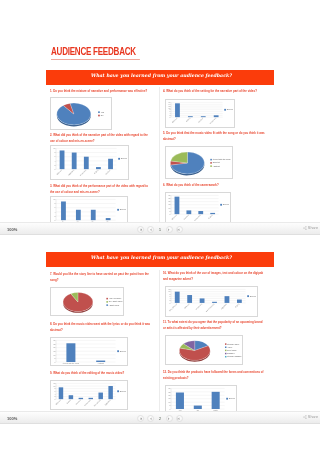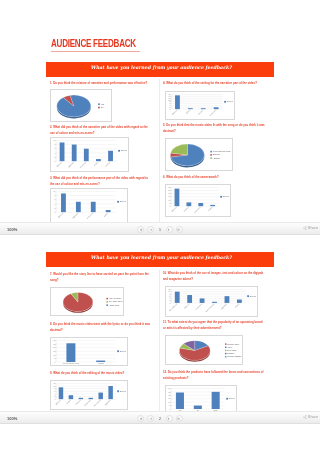--- a/index.html
+++ b/index.html
@@ -27,21 +27,21 @@
   border:0.35px solid #e2e2e2;display:flex;align-items:center;justify-content:center;}
 .pagenum{font-size:4.4px;color:#5f6b5f;min-width:6px;text-align:center;}
 .tb-right{position:absolute;right:2px;top:3.4px;display:flex;align-items:center;gap:1.2px;}
 .tb-right .lbl{font-size:3.8px;color:#9a9a9a;}
 </style>
 </head>
 <body>
 
 <div class="viewer">
 
-  <div class="page" style="top:4px;height:222px">
+  <div class="page" style="top:12px;height:222px">
     <div class="doc-title">AUDIENCE FEEDBACK</div>
     <div class="banner" style="top:58px">
       <div class="btxt">What have you learned from your audience feedback?</div>
     </div>
     <div class="col-div" style="left:114px;top:75px;height:146px"></div>
     <div id="p1L">
         <div class="qblock" style="left: 5px; top: 77px; width: 102px;">
           <div class="qtext">1. Do you think the mixture of narrative and performance was effective?</div>
           <div class="chartbox" style="left: 0px; top: 8px; width: 62px; height: 33px;"><svg width="61" height="32" viewBox="0 0 61 32">
               <path d="M 39.82 16.00 L 39.61 17.70 L 38.99 19.36 L 37.97 20.94 L 36.57 22.40 L 34.84 23.69 L 32.81 24.80 L 30.54 25.69 L 28.07 26.35 L 25.48 26.75 L 22.82 26.88 L 20.16 26.75 L 17.57 26.35 L 15.10 25.69 L 12.83 24.80 L 10.80 23.69 L 9.07 22.40 L 7.67 20.94 L 6.65 19.36 L 6.03 17.70 L 5.82 16.00 L 5.82 17.52 L 6.03 19.23 L 6.65 20.89 L 7.67 22.46 L 9.07 23.92 L 10.80 25.22 L 12.83 26.33 L 15.10 27.22 L 17.57 27.87 L 20.16 28.27 L 22.82 28.40 L 25.48 28.27 L 28.07 27.87 L 30.54 27.22 L 32.81 26.33 L 34.84 25.22 L 36.57 23.92 L 37.97 22.46 L 38.99 20.89 L 39.61 19.23 L 39.82 17.52 Z" fill="#3a5f8c"></path>

